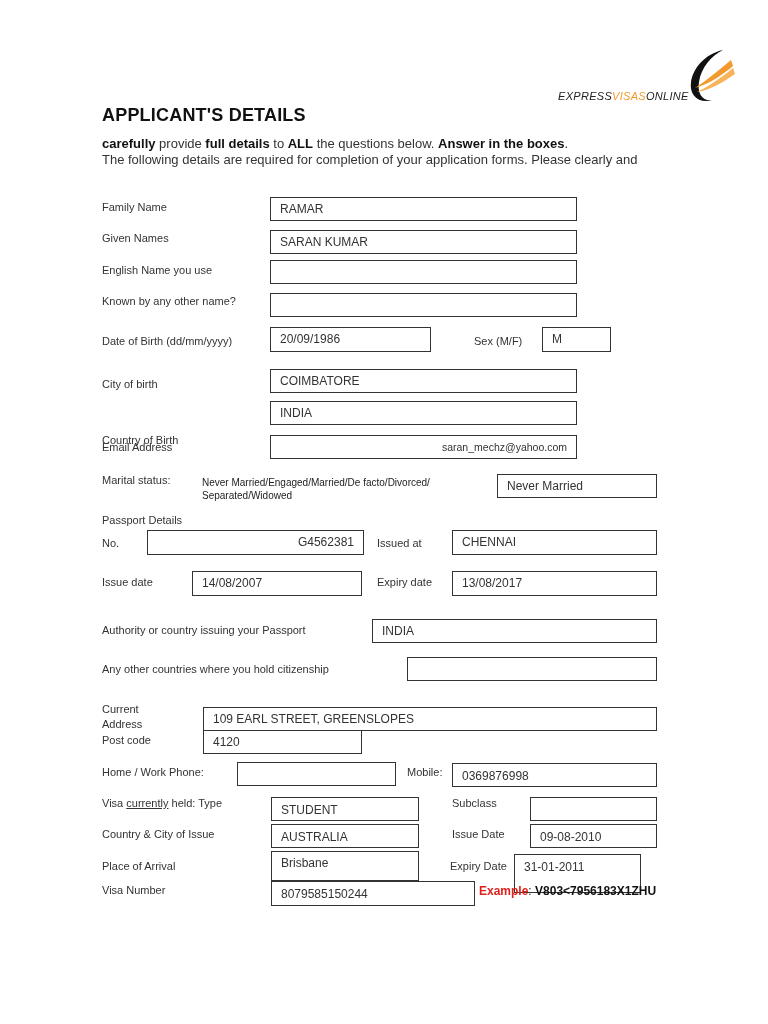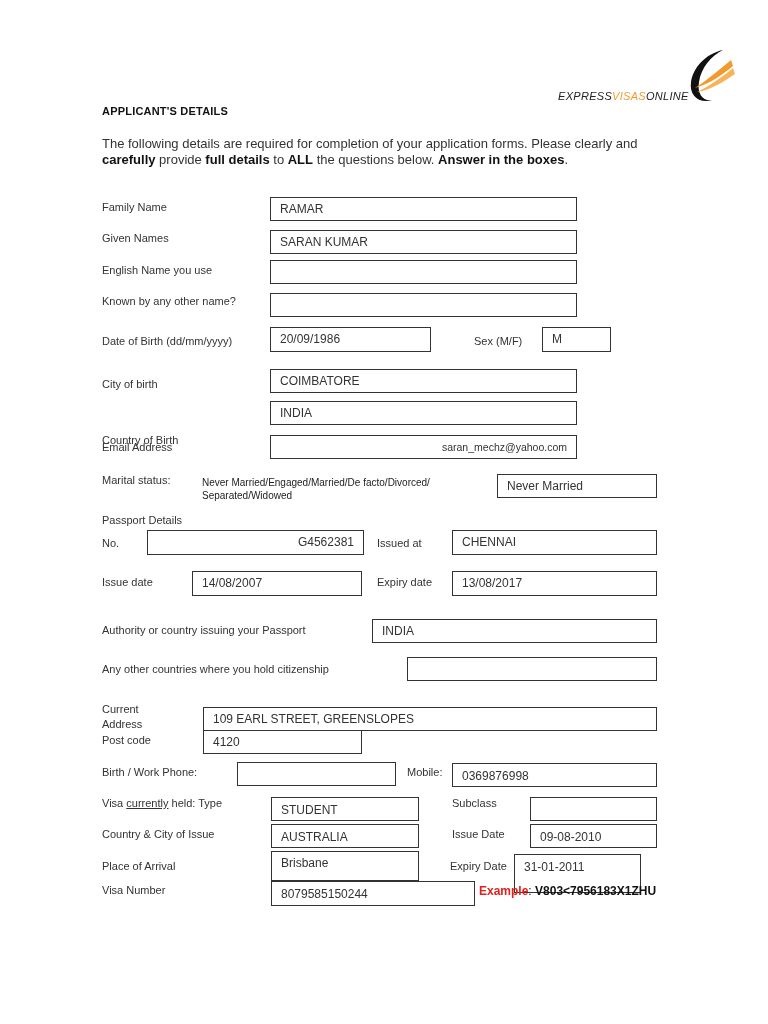--- a/index.html
+++ b/index.html
@@ -4,21 +4,21 @@
 <style>
   html, body { margin: 0; padding: 0; background: #ffffff; }
   body { width: 768px; height: 1024px; position: relative; overflow: hidden;
          font-family: "Liberation Sans", sans-serif; color: #222; }
   .abs { position: absolute; }
   .lbl { position: absolute; font-size: 11px; color: #333; white-space: nowrap; }
   .box { position: absolute; border: 1px solid #333; background: #fff; box-sizing: border-box;
          font-size: 12px; color: #333; padding: 0 9px; white-space: nowrap; overflow: hidden; }
   .box.small { font-size: 10.5px; text-align: right; }
   .box.right { text-align: right; }
-  .title { position: absolute; left: 102px; top: 105px; font-size: 11px; font-weight: bold; color: #111; letter-spacing: 0.2px; }
+  .title { position: absolute; left: 102px; top: 105px; font-size: 18px; font-weight: bold; color: #111; letter-spacing: 0.2px; }
   .intro { position: absolute; left: 102px; top: 136px; font-size: 13px; color: #333; line-height: 16px; width: 600px; }
   .intro b { color: #111; }
   .logo { position: absolute; left: 550px; top: 46px; width: 190px; height: 62px; }
   .logo-text { position: absolute; left: 8px; top: 44px; font-size: 11px; font-style: italic; letter-spacing: 0.3px; color: #222; }
   .logo-text .accent { color: #f29a2e; }
   .marital-opts { position: absolute; left: 202px; top: 476px; font-size: 10px; color: #222; line-height: 13px; }
   .example { position: absolute; left: 479px; top: 884px; font-size: 12px; font-weight: bold; color: #111; white-space: nowrap; }
   .example .ex-red { color: #e0201a; }
   .underline { text-decoration: underline; text-align: right; }
 </style>
@@ -29,22 +29,22 @@
   <svg class="abs" style="left:125px;top:0px" width="62" height="62" viewBox="0 0 62 62">
     <path d="M48 4 C30 8 18 22 16 36 C14 50 24 58 38 54 C28 56 22 48 24 36 C26 22 36 10 48 4 Z" fill="#111"></path>
     <path d="M56 14 C44 24 32 34 20 42 C34 38 46 30 58 20 Z" fill="#f29a2e"></path>
     <path d="M58 22 C46 32 34 40 22 46 C36 44 48 36 60 28 Z" fill="#f7b45a"></path>
   </svg>
   <div class="logo-text"><span>EXPRESS</span><span class="accent">VISAS</span><span>ONLINE</span></div>
 </div>
 
 <div class="title">APPLICANT'S DETAILS</div>
 <div class="intro">
+  <div><b>carefully</b><span> provide </span><b>full details</b><span> to </span><b>ALL</b><span> the questions below.  </span><b>Answer in the boxes</b><span>.</span></div>
   <div>The following details are required for completion of your application forms.  Please clearly and</div>
-  <div><b>carefully</b><span> provide </span><b>full details</b><span> to </span><b>ALL</b><span> the questions below.  </span><b>Answer in the boxes</b><span>.</span></div>
 </div>
 
 <div class="lbl" style="left:102px;top:201px">Family Name</div>
 <div class="box" style="left:270px;top:197px;width:307px;height:24px;line-height:22px">RAMAR</div>
 
 <div class="lbl" style="left:102px;top:232px">Given Names</div>
 <div class="box" style="left:270px;top:230px;width:307px;height:24px;line-height:22px">SARAN KUMAR</div>
 
 <div class="lbl" style="left:102px;top:264px">English Name you use</div>
 <div class="box" style="left:270px;top:260px;width:307px;height:24px;line-height:22px"></div>
@@ -89,21 +89,21 @@
 
 <div class="lbl" style="left:102px;top:663px">Any other countries where you hold citizenship</div>
 <div class="box" style="left:407px;top:657px;width:250px;height:24px;line-height:22px"></div>
 
 <div class="lbl" style="left:102px;top:703px">Current</div>
 <div class="lbl" style="left:102px;top:718px">Address</div>
 <div class="box" style="left:203px;top:707px;width:454px;height:24px;line-height:22px">109 EARL STREET, GREENSLOPES</div>
 <div class="lbl" style="left:102px;top:734px">Post code</div>
 <div class="box" style="left:203px;top:730px;width:159px;height:24px;line-height:22px">4120</div>
 
-<div class="lbl" style="left:102px;top:766px">Birth / Work Phone:</div>
+<div class="lbl" style="left:102px;top:766px">Home / Work Phone:</div>
 <div class="box" style="left:237px;top:762px;width:159px;height:24px;line-height:22px"></div>
 <div class="lbl" style="left:407px;top:766px">Mobile:</div>
 <div class="box" style="left:452px;top:763px;width:205px;height:24px;line-height:24px">0369876998</div>
 
 <div class="lbl" style="left:102px;top:797px"><span>Visa </span><span class="underline">currently</span><span> held:   Type</span></div>
 <div class="box" style="left:271px;top:797px;width:148px;height:24px;line-height:24px">STUDENT</div>
 <div class="lbl" style="left:452px;top:797px">Subclass</div>
 <div class="box" style="left:530px;top:797px;width:127px;height:24px;line-height:22px"></div>
 
 <div class="lbl" style="left:102px;top:828px">Country &amp; City of Issue</div>

